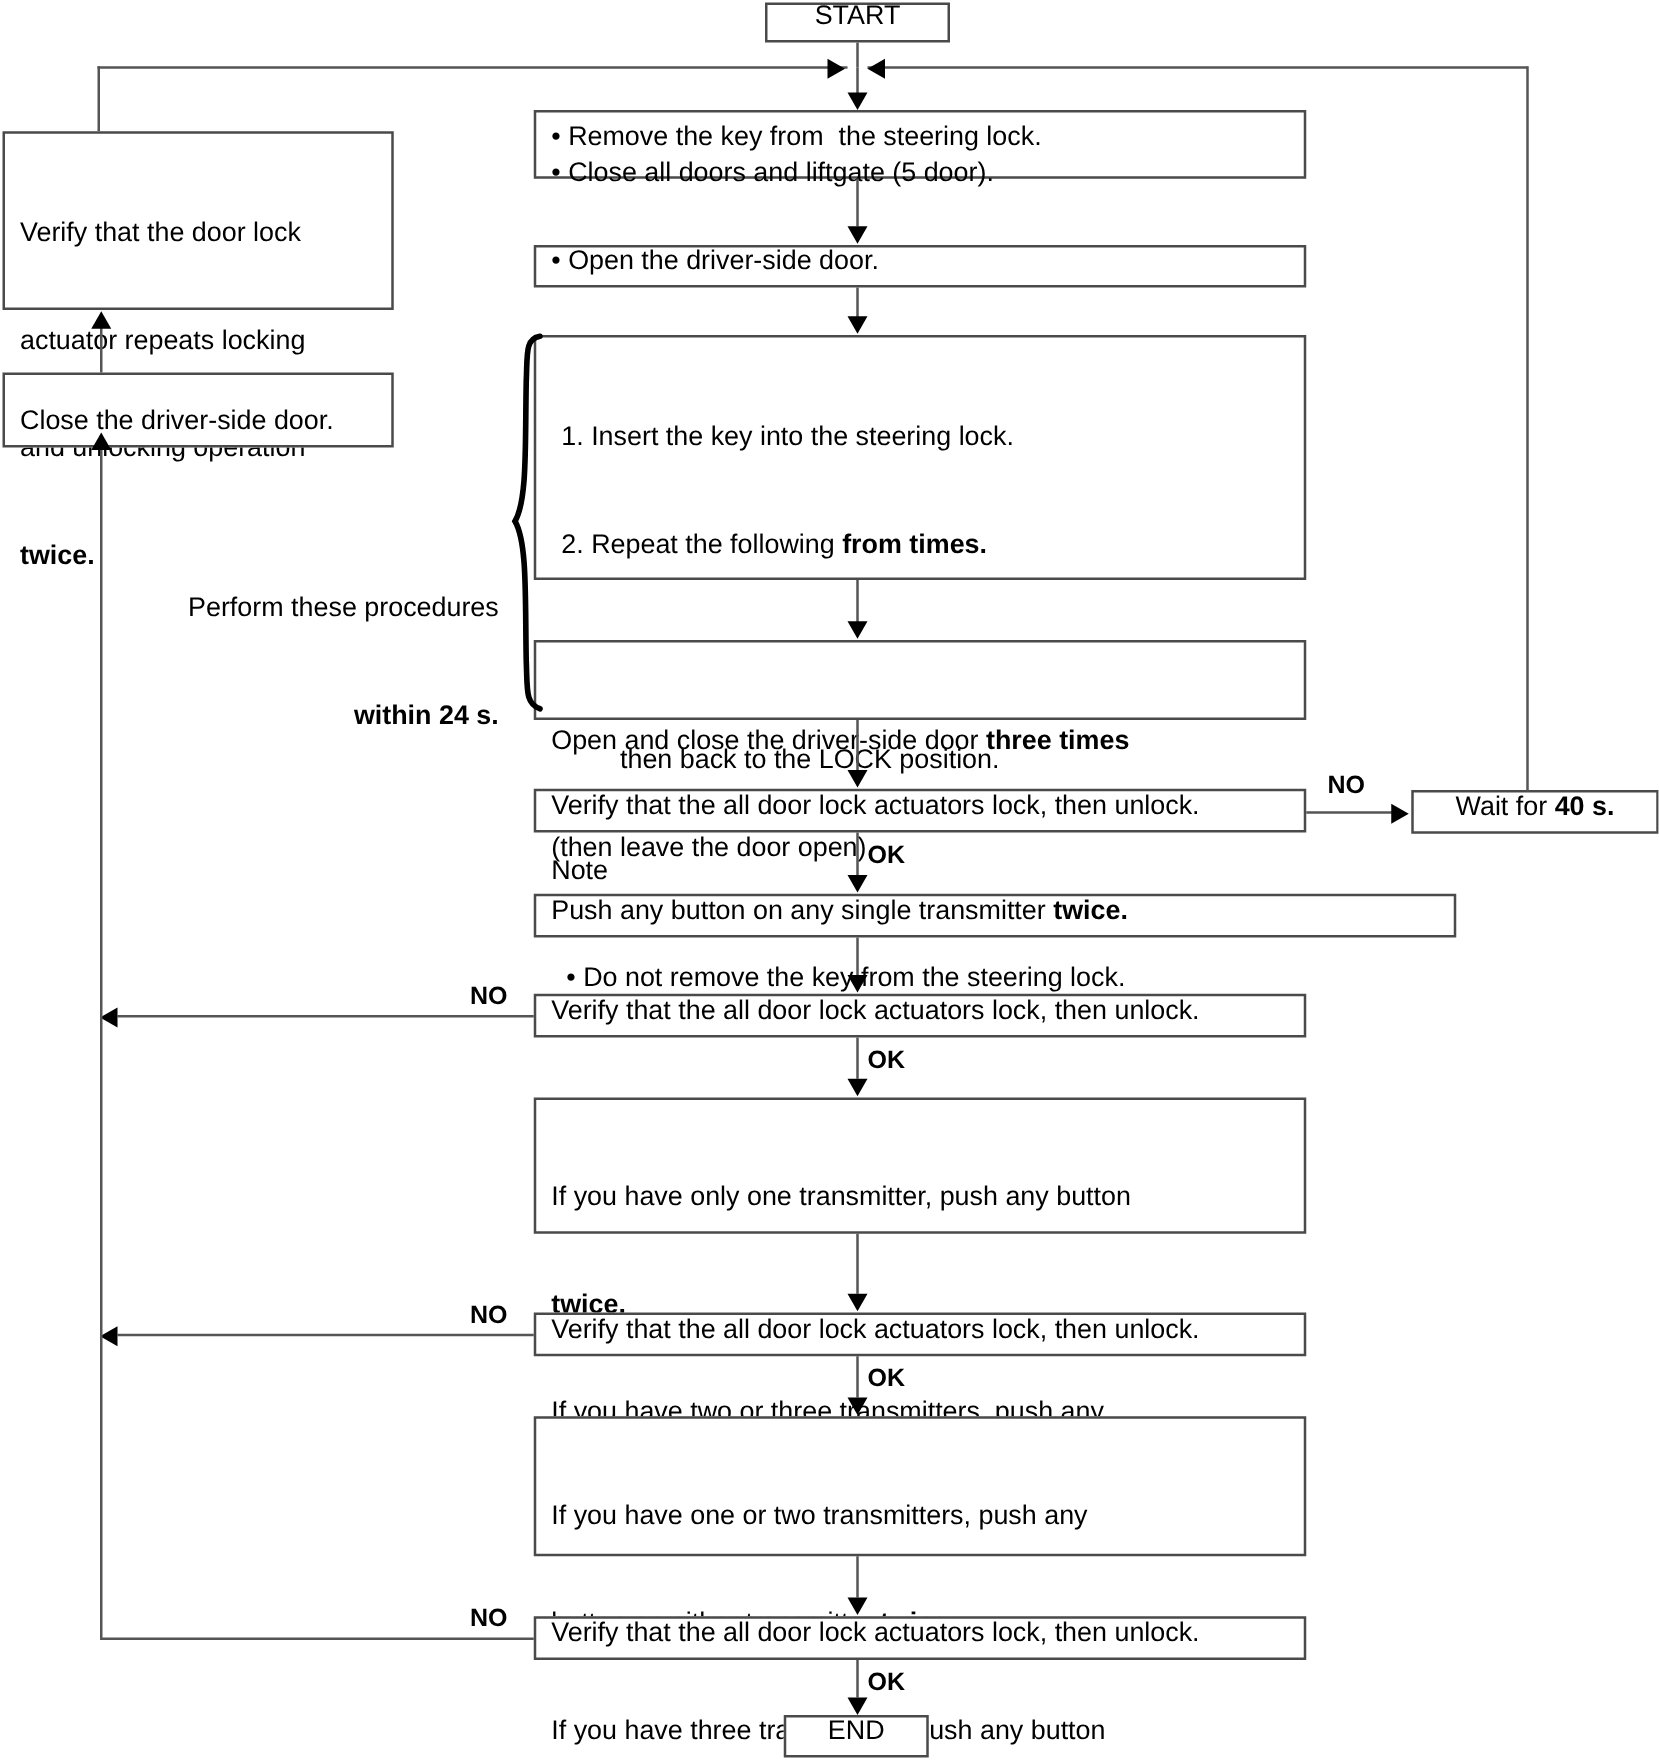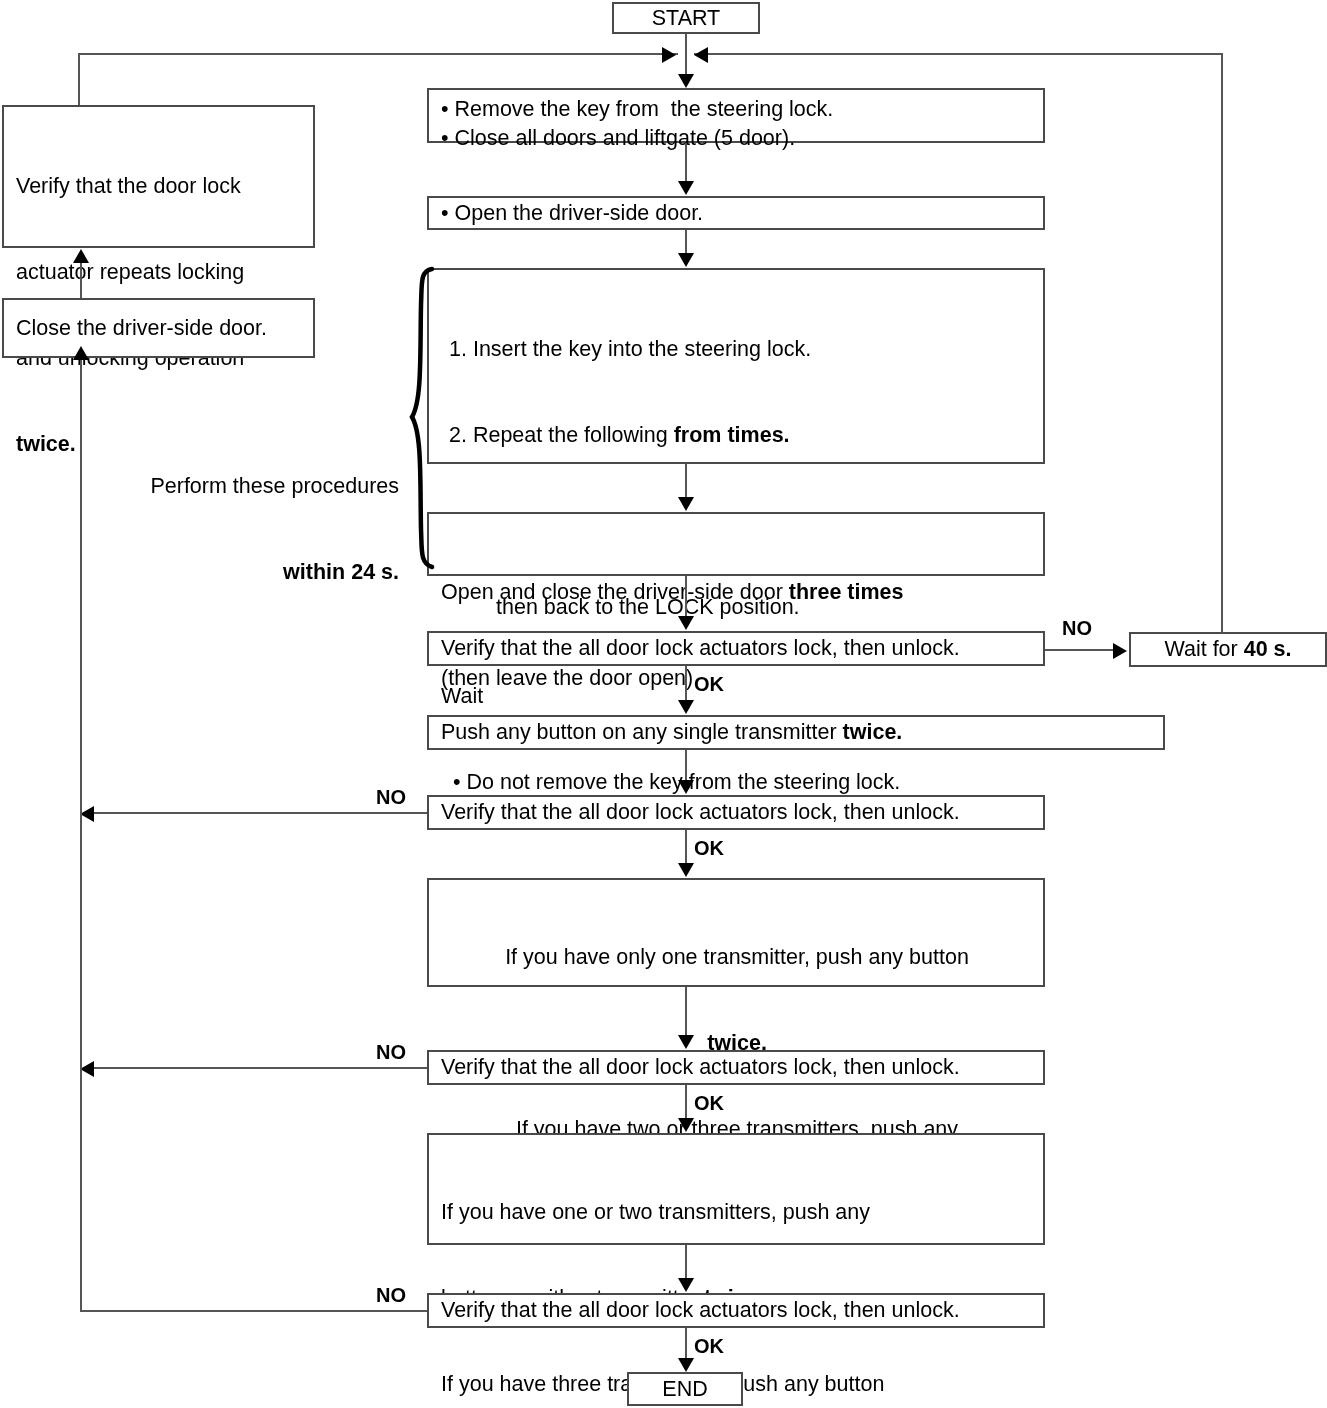--- a/index.html
+++ b/index.html
@@ -24,21 +24,21 @@
     background: #ffffff;
     font-size: 21.5px;
     line-height: 1.33;
     color: #000;
   }
   .box .inner {
     padding: 5px 10px 5px 12px;
     white-space: pre-wrap;
   }
   .box.center .inner { text-align: center; padding-left: 0; padding-right: 0; }
-  .box.vcenter { display: flex; align-items: center; }
+  .box.vcenter { display: flex; align-items: flex-end; }
   .box.vcenter .inner { width: 100%; }
 
   
   .vline {
     position: absolute;
     width: 2px;
     background: #555;
   }
   .hline {
     position: absolute;
@@ -90,21 +90,21 @@
   <div class="box vcenter" style="left:427px; top:196px; width:618px; height:34px;">
     <div class="inner">• Open the driver-side door.</div>
   </div>
 
   <div class="box" style="left:427px; top:268px; width:618px; height:196px;">
     <div class="inner" style="padding-top:8px;">
       <div style="padding-left:8px;">1. Insert the key into the steering lock.</div>
       <div style="padding-left:8px;"><span>2. Repeat the following </span><b>from times.</b></div>
       <div style="padding-left:40px;">• Turn the ignition switch to the ON position,</div>
       <div style="padding-left:55px;">then back to the LOCK position.</div>
-      <div style="padding-left:0px; padding-top:4px;">Wait</div>
+      <div style="padding-left:0px; padding-top:4px;">Note</div>
       <div style="padding-left:12px;">• Do not remove the key from the steering lock.</div>
     </div>
   </div>
 
   <div class="box" style="left:427px; top:512px; width:618px; height:64px;">
     <div class="inner" style="padding-top:7px;">
       <div><span>Open and close the driver-side door </span><b>three times</b></div>
       <div>(then leave the door open).</div>
     </div>
   </div>
@@ -119,21 +119,21 @@
 
   <div class="box vcenter" style="left:427px; top:715px; width:738px; height:35px;">
     <div class="inner"><span>Push any button on any single transmitter </span><b>twice.</b></div>
   </div>
 
   <div class="box vcenter" style="left:427px; top:795px; width:618px; height:35px;">
     <div class="inner">Verify that the all door lock actuators lock, then unlock.</div>
   </div>
 
   <div class="box" style="left:427px; top:878px; width:618px; height:109px;">
-    <div class="inner" style="padding-top:6px;text-align:center;">
+    <div class="inner" style="padding-top:6px;">
       <div>If you have only one transmitter, push any button</div>
       <div><b>twice.</b></div>
       <div>If you have two or three transmitters, push any</div>
       <div><span>button on any of the other transmitters </span><b>twice.</b></div>
     </div>
   </div>
 
   <div class="box vcenter" style="left:427px; top:1050px; width:618px; height:35px;">
     <div class="inner">Verify that the all door lock actuators lock, then unlock.</div>
   </div>

